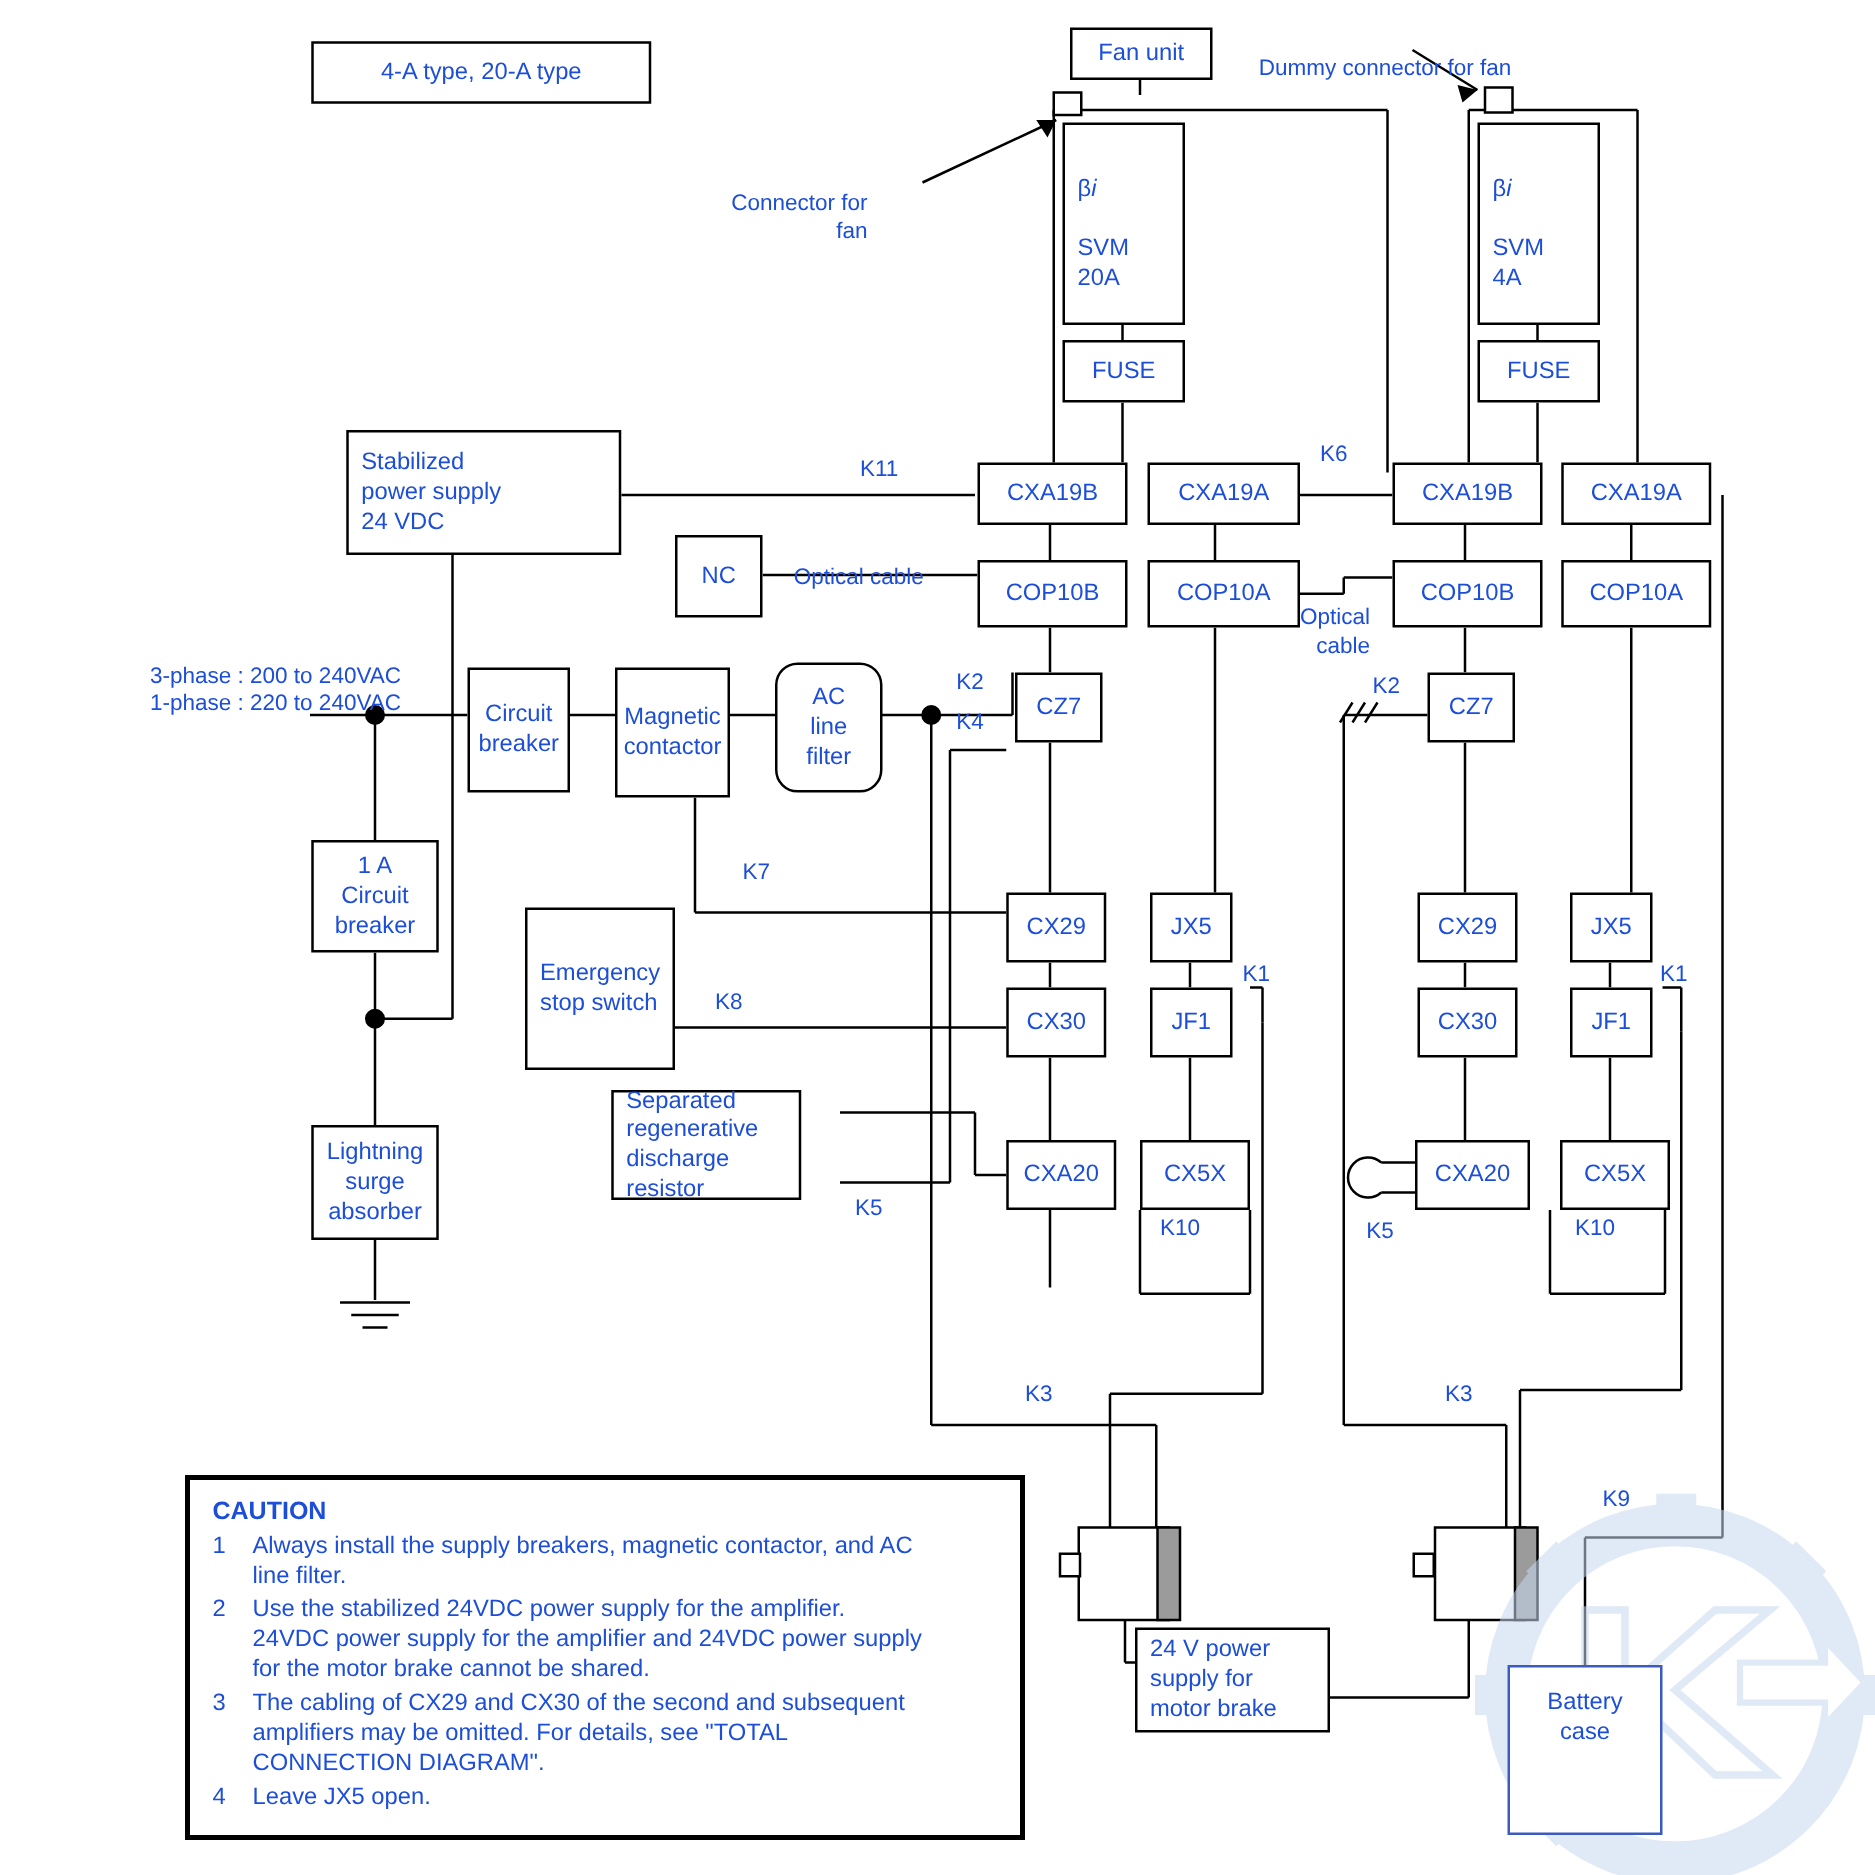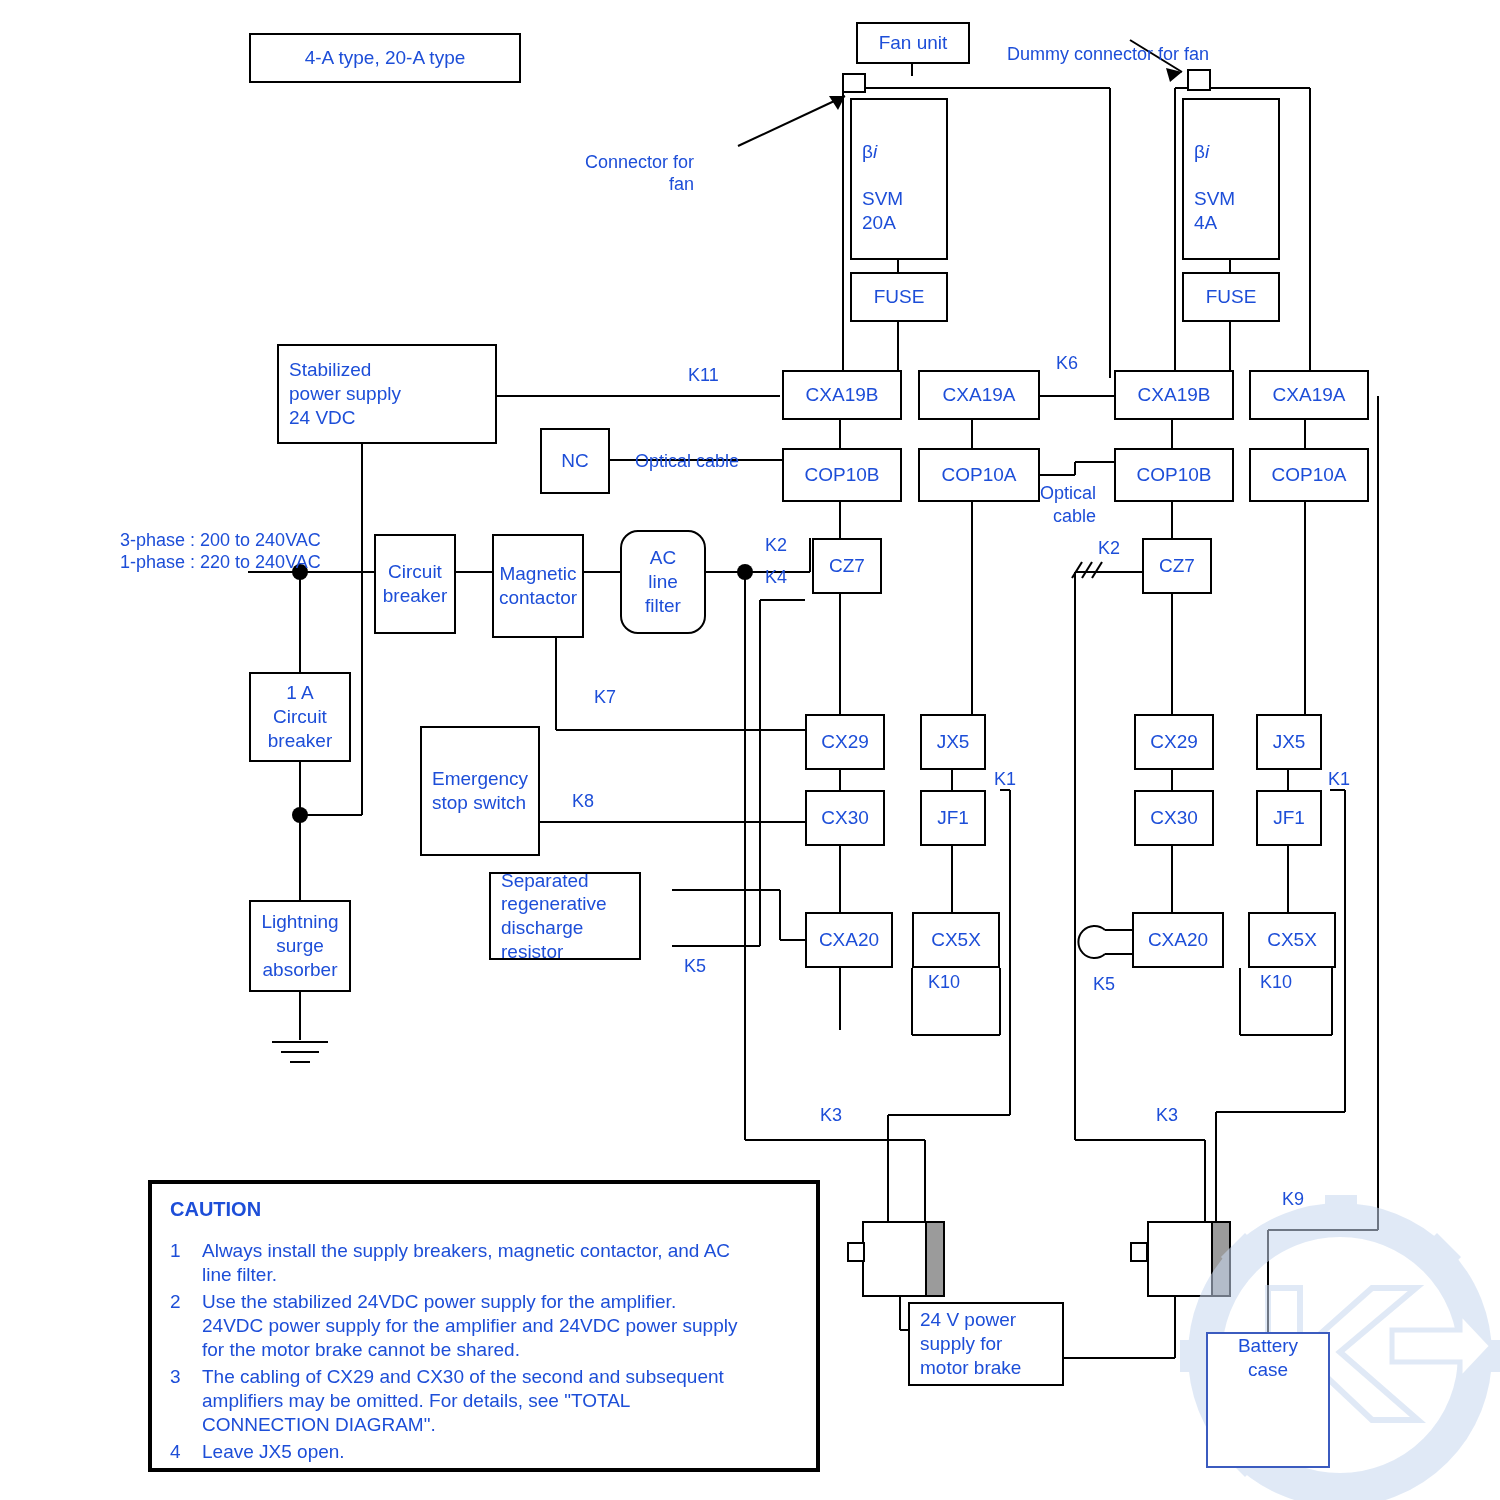--- a/index.html
+++ b/index.html
@@ -44,21 +44,21 @@
   .caution {
     position: absolute;
     border: 4px solid #000;
     background: #fff;
     box-sizing: border-box;
     padding: 14px 18px 10px 18px;
   }
   .caution .ctitle {
     font-weight: bold;
     font-size: 20px;
-    margin-bottom: 18px;
+    margin-bottom: 4px;
   }
   .caution ol {
     margin: 0;
     padding: 0;
     list-style: none;
   }
   .caution li {
     display: flex;
     font-size: 19px;
     line-height: 1.28;
@@ -432,21 +432,21 @@
   <div class="box" style="left:1248px; top:912px; width:88px; height:56px;">
     <span>CX5X</span>
   </div>
 
   <div class="box left" style="left:908px; top:1302px; width:156px; height:84px;">
     <span>24 V power
 supply for
 motor brake</span>
   </div>
 
-  <div class="box" style="left:1206px; top:1332px; width:124px; height:136px; border-color:#3b5bbf; align-items:flex-start; ">
+  <div class="box" style="left:1206px; top:1332px; width:124px; height:136px; border-color:#3b5bbf; align-items:flex-start; padding-top:16px;">
     <span>Battery
 case</span>
   </div>
 
   <div class="lbl" style="left:688px; top:352px;margin-top:12px;"><span>K11</span></div>
   <div class="lbl" style="left:1056px; top:352px;"><span>K6</span></div>
   <div class="lbl" style="left:635px; top:450px;"><span>Optical cable</span></div>
   <div class="lbl" style="left:1040px; top:482px;"><span>Optical
 cable</span></div>
   <div class="lbl" style="left:765px; top:534px;"><span>K2</span></div>

